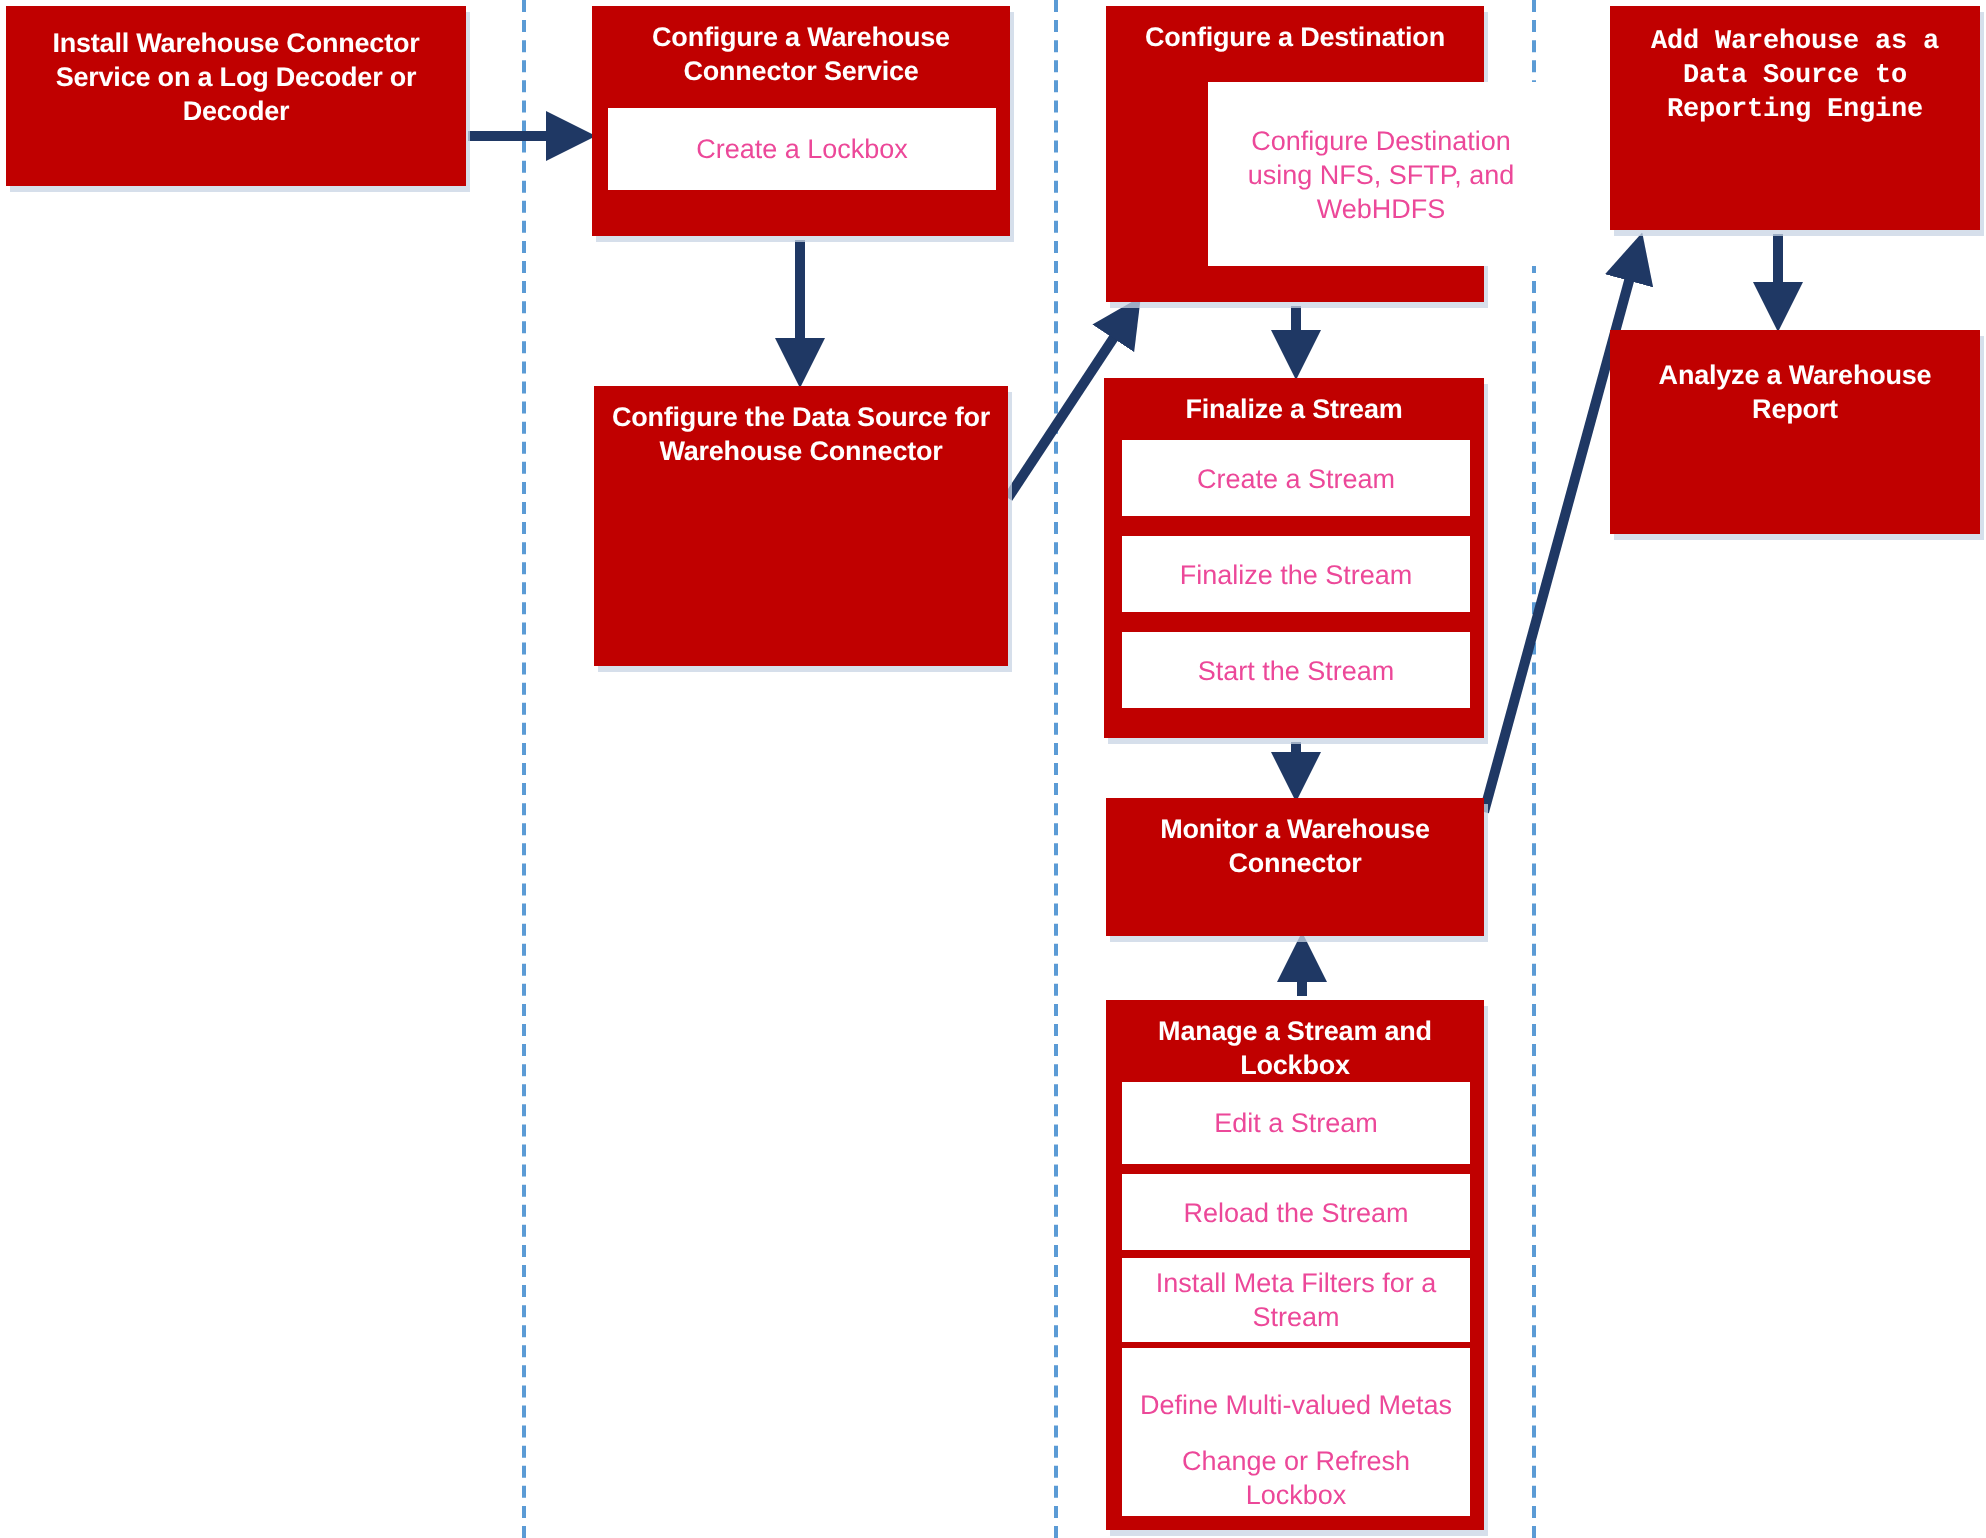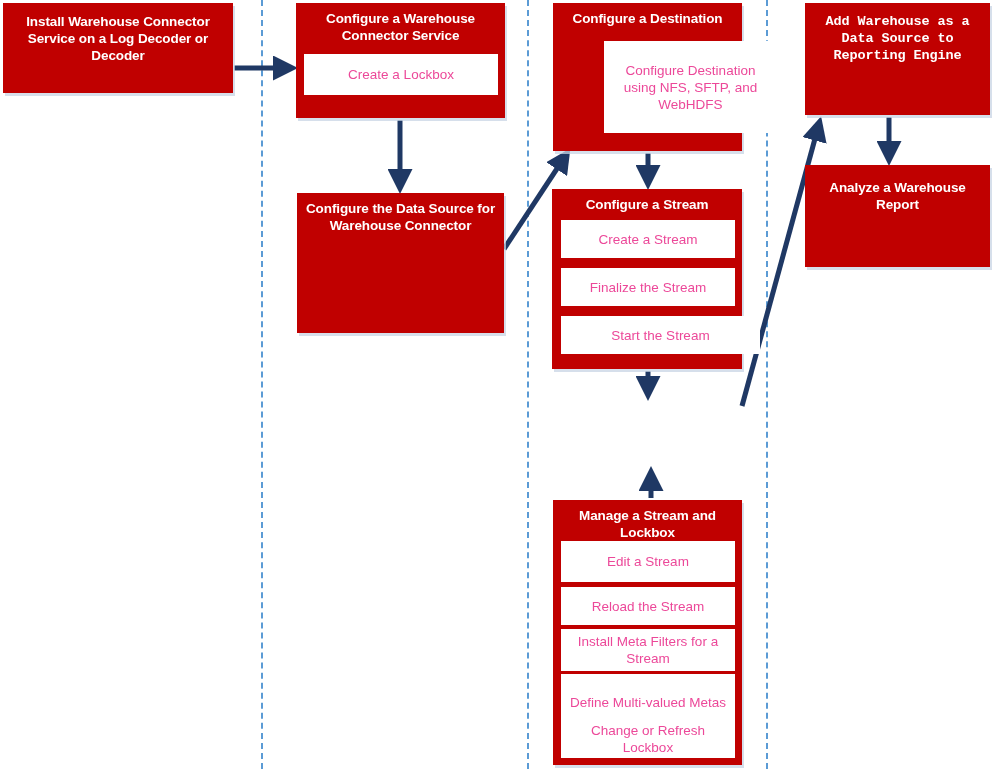--- a/index.html
+++ b/index.html
@@ -123,26 +123,29 @@
   <div class="node" style="left:297px; top:193px; width:207px; height:140px;">
     <div class="node-title">Configure the Data Source for Warehouse Connector</div>
   </div>
 
   <div class="node" style="left:553px; top:3px; width:189px; height:148px;">
     <div class="node-title">Configure a Destination</div>
   </div>
   <div class="sub" style="left:561px; top:41px; width:173px; height:92px;margin-left:43px;">Configure Destination using NFS, SFTP, and WebHDFS</div>
 
   <div class="node" style="left:552px; top:189px; width:190px; height:180px;">
-    <div class="node-title">Configure a Stream</div>
+    <div class="node-title">Finalize a Stream</div>
   </div>
   <div class="sub" style="left:561px; top:220px; width:174px; height:38px;">Create a Stream</div>
   <div class="sub" style="left:561px; top:268px; width:174px; height:38px;">Finalize the Stream</div>
-  <div class="sub" style="left:561px; top:316px; width:199px; height:38px;">Start the Stream</div>
+  <div class="sub" style="left:561px; top:316px; width:174px; height:38px;">Start the Stream</div>
 
+  <div class="node" style="left:553px; top:399px; width:189px; height:69px;">
+    <div class="node-title">Monitor a Warehouse Connector</div>
+  </div>
 
   <div class="node" style="left:553px; top:500px; width:189px; height:265px;">
     <div class="node-title">Manage a Stream and Lockbox</div>
   </div>
   <div class="sub" style="left:561px; top:541px; width:174px; height:41px;">Edit a Stream</div>
   <div class="sub" style="left:561px; top:587px; width:174px; height:38px;">Reload the Stream</div>
   <div class="sub" style="left:561px; top:629px; width:174px; height:42px;">Install Meta Filters for a Stream</div>
   <div class="sub" style="left:561px; top:674px; width:174px; height:56px;">Define Multi-valued Metas</div>
   <div class="sub" style="left:561px; top:720px; width:174px; height:38px;">Change or Refresh Lockbox</div>
 

